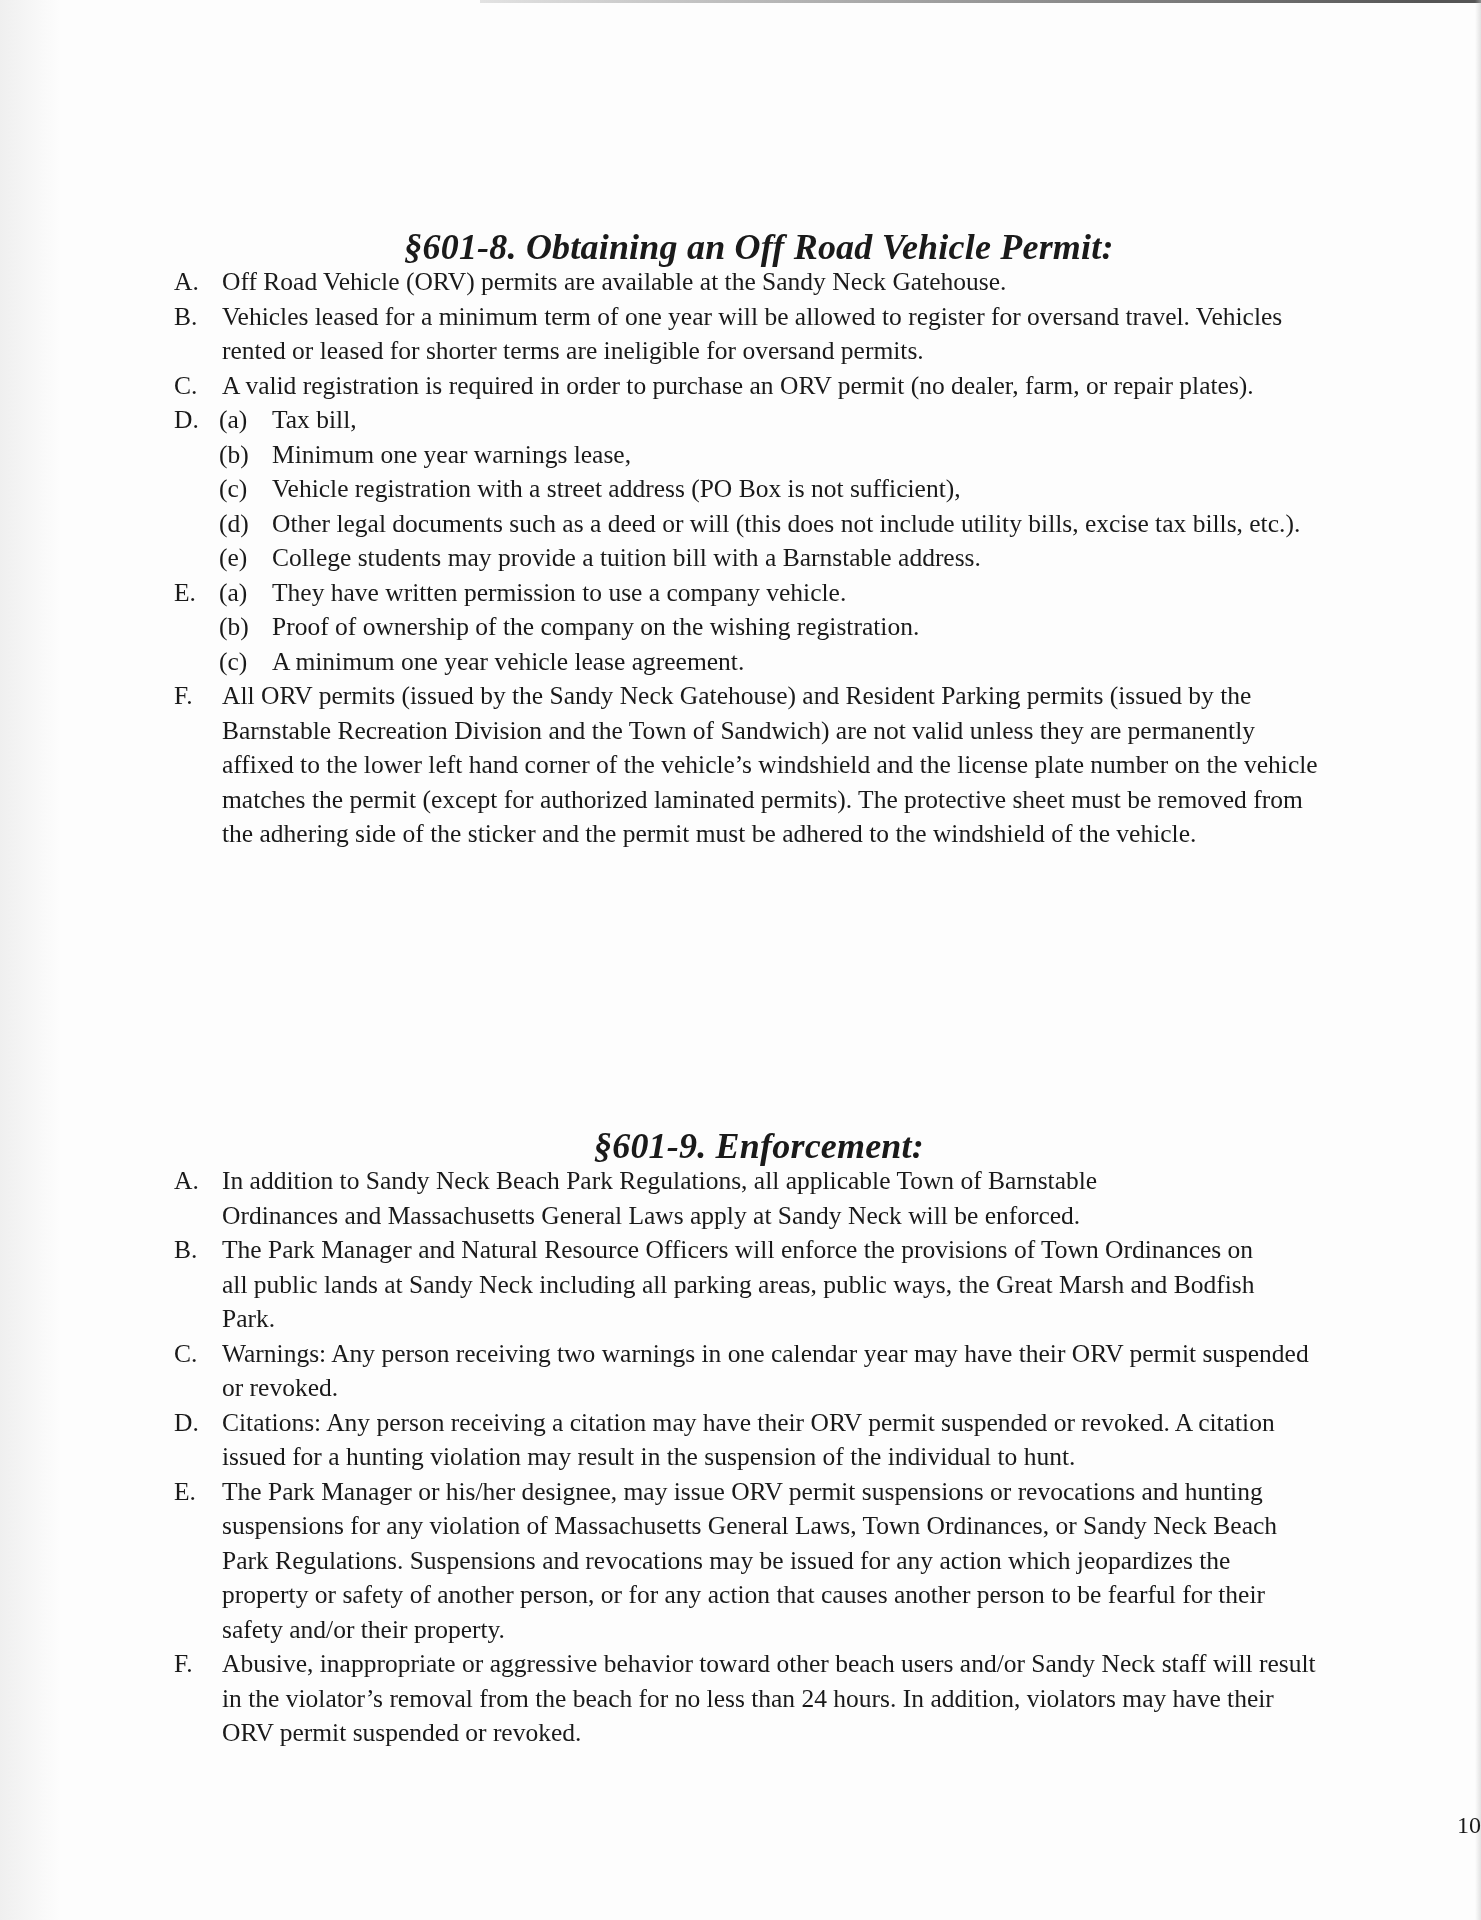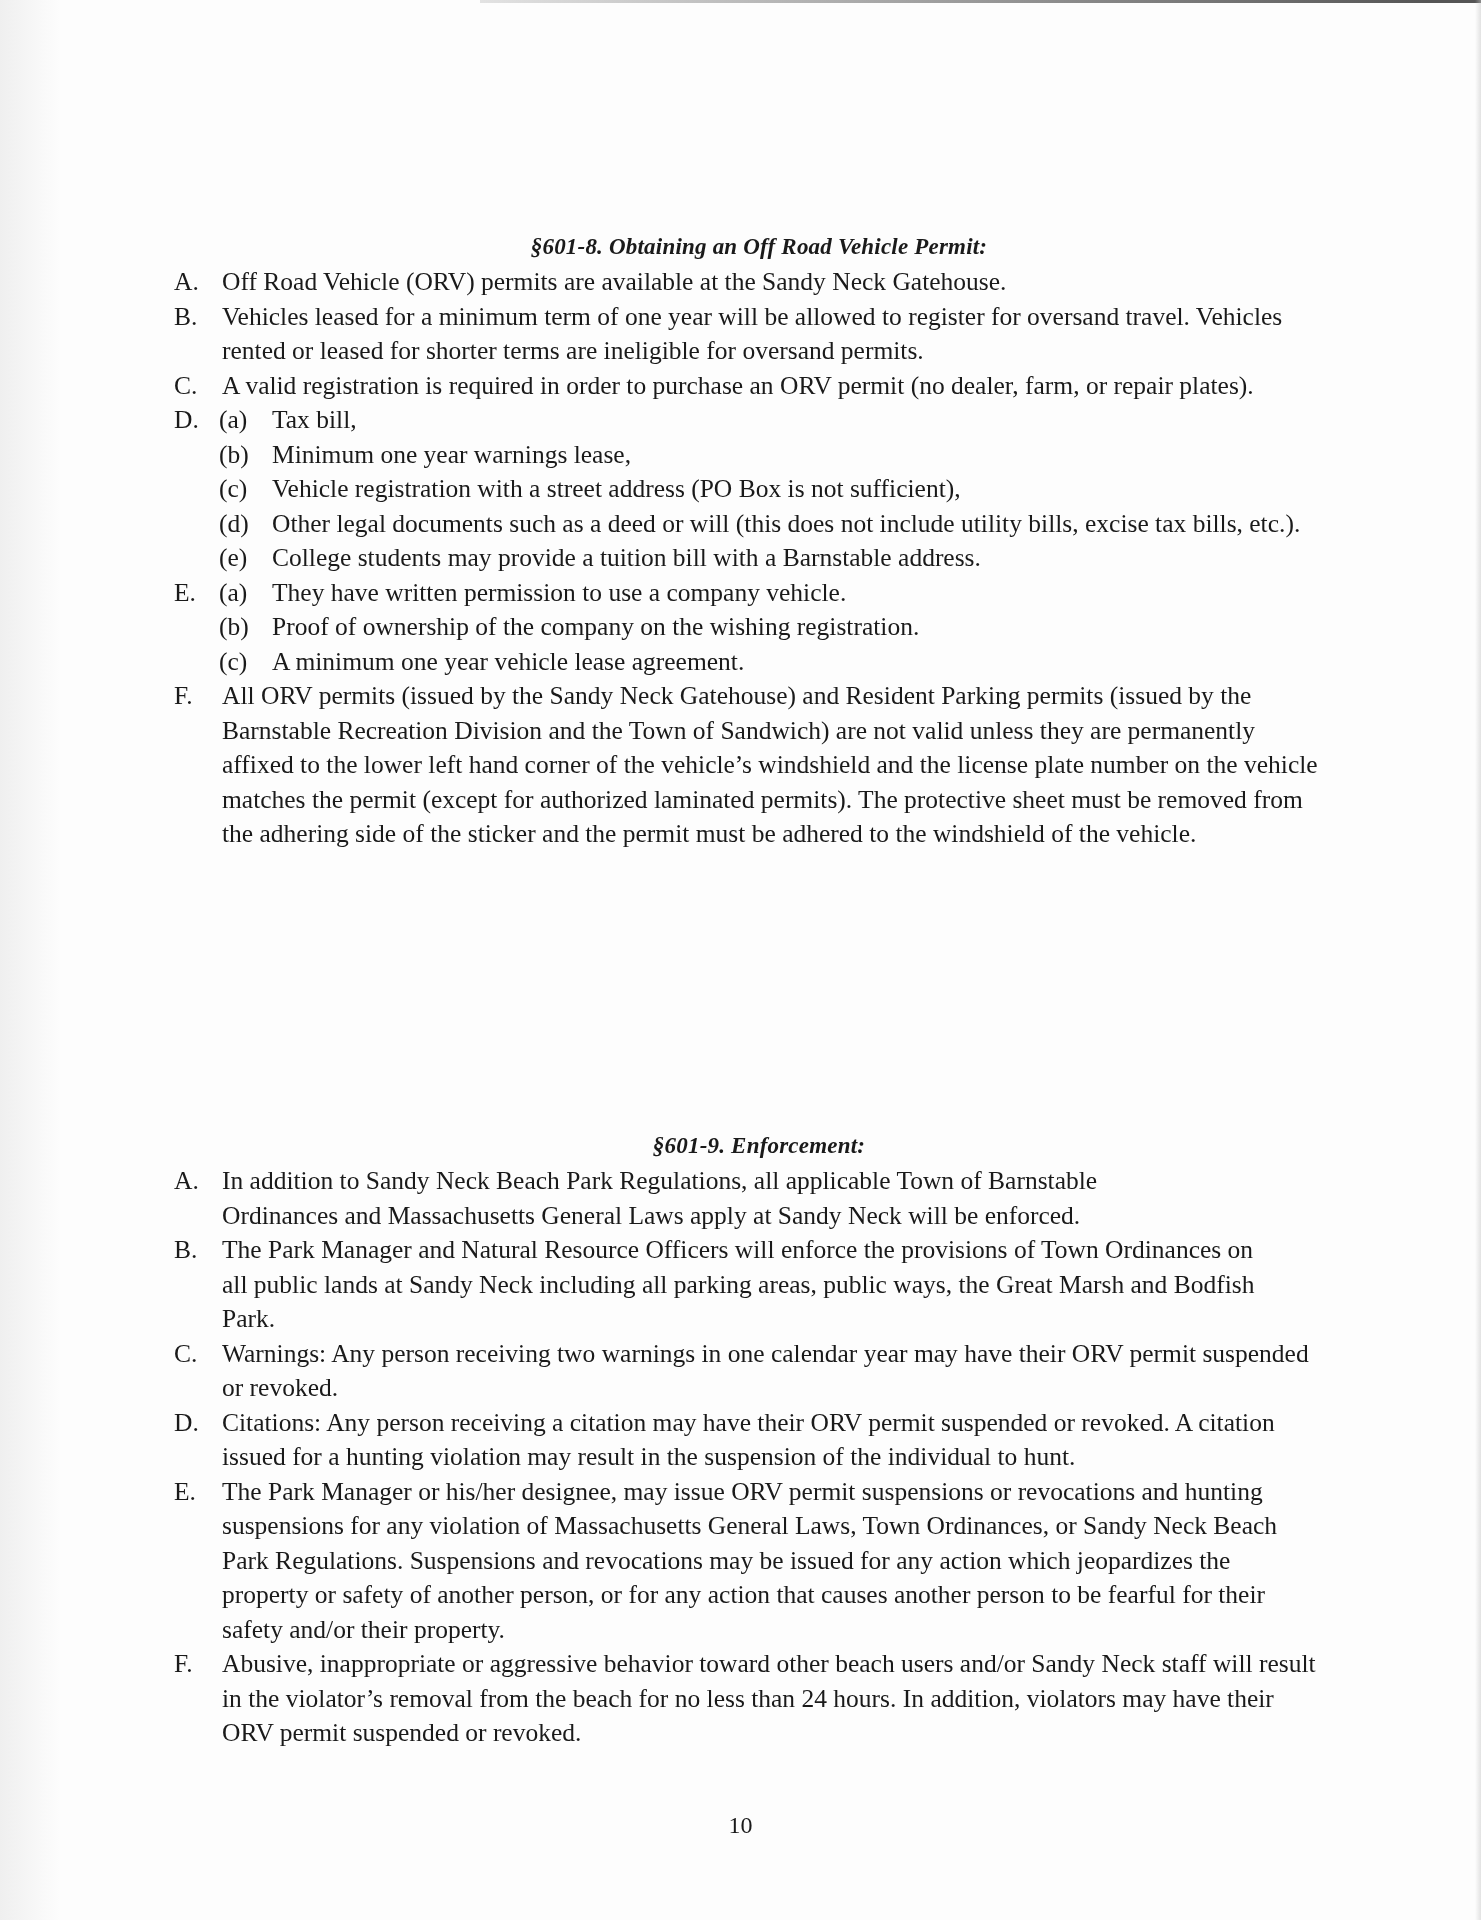--- a/index.html
+++ b/index.html
@@ -17,37 +17,37 @@
   }
   .scan-edge-left {
     position:absolute; top:0; left:0; width:60px; height:1920px;
     background:linear-gradient(to right, rgba(225,225,225,0.5), rgba(255,255,255,0));
   }
   .page {
     position:absolute; left:174px; top:0; width:1170px;
   }
   .section-title {
     text-align:center; font-weight:bold; font-style:italic;
-    font-size:23px; line-height:36px; margin:0; letter-spacing:0.2px;
+    font-size:36px; line-height:36px; margin:0; letter-spacing:0.2px;
   }
   .item {
     position:relative; padding-left:48px; font-size:25.5px; line-height:34.5px;
   }
   .item .label {
     position:absolute; left:0; top:0;
   }
   .sub {
     position:relative; padding-left:98px; font-size:25.5px; line-height:34.5px;
   }
   .sub .sub-label {
     position:absolute; left:90px; top:0; transform:translateX(-45px);
   }
   .sub .sub-text { display:block; padding-left:0; }
   .page-number {
-    position:absolute; top:1812px; left:0; width:1481px; text-align:center; font-size:24px;
+    position:absolute; top:1812px; left:0; width:1481px; text-align:right; font-size:24px;
   }
 </style>
 </head>
 <body>
 
 <div class="scan-edge-top"></div>
 <div class="scan-edge-left"></div>
 <div class="scan-edge-right"></div>
 
 <div class="page">

